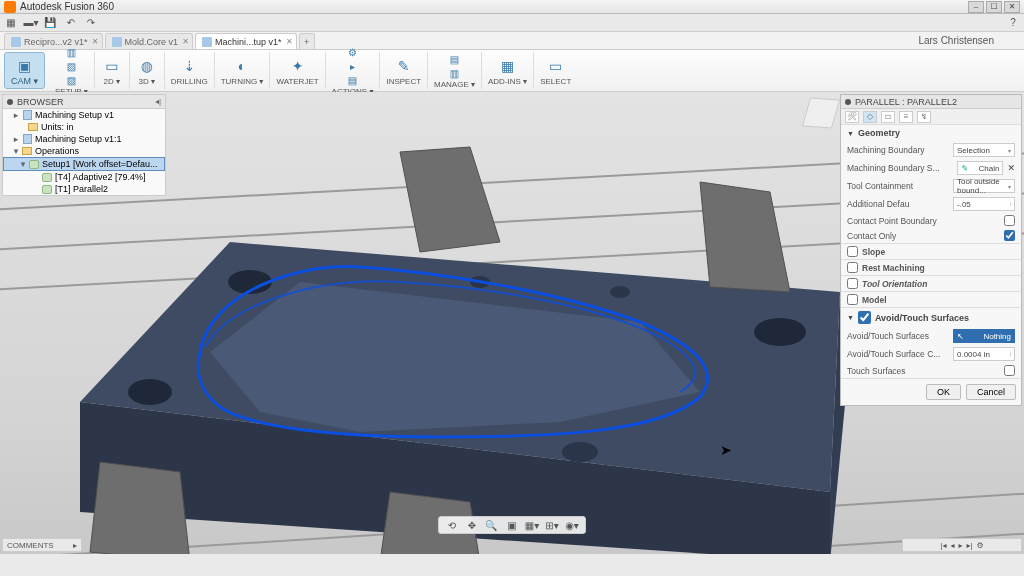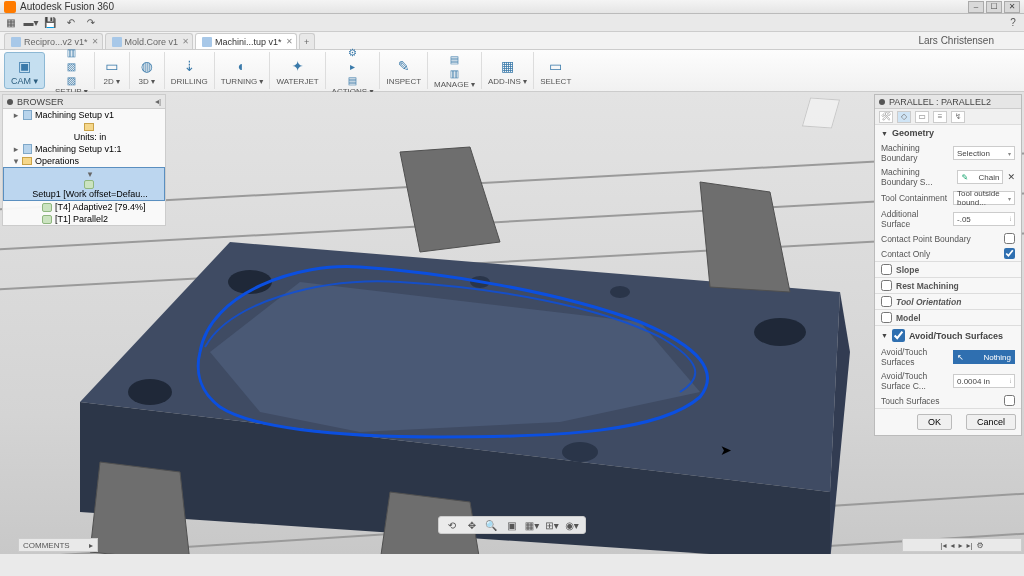--- a/index.html
+++ b/index.html
@@ -43,53 +43,53 @@
 .browser .bhead .bullet{width:6px;height:6px;border-radius:50%;background:#555;margin-right:4px;}
 .browser .bhead .collapse{margin-left:auto;font-size:8px;color:#666;}
 .browser ul{list-style:none;}
 .browser li{display:flex;align-items:center;padding:1px 2px;white-space:nowrap;}
 .browser .tw{width:10px;text-align:center;color:#666;display:inline-block;}
 .browser .bicon{width:12px;height:10px;display:inline-flex;align-items:center;justify-content:center;margin-right:2px;}
 .browser .folder{background:#f5d78b;border:1px solid #caa349;width:10px;height:8px;}
 .browser .doc{background:#b8d4ec;border:1px solid #7fa8c9;width:9px;height:10px;}
 .browser .op{background:#cbe3c0;border:1px solid #8fb77f;width:10px;height:9px;border-radius:2px;}
 .browser li.sel{background:#bcd6ef;border:1px solid #5a8fc0;}
-.browser .pad1{padding-left:8px;} .browser .pad2{padding-left:14px;flex-direction:column;} .browser .pad3{padding-left:28px;}
+.browser .pad1{padding-left:8px;} .browser .pad2{padding-left:14px;} .browser .pad3{padding-left:28px;}
 
 
 .viewport{flex:1;position:relative;background:linear-gradient(#e3e3e3 0%, #d4d4d4 70%, #c8c8c8 100%);overflow:hidden;}
 .cursor{position:absolute;left:720px;top:350px;font-size:14px;color:#000;z-index:4;pointer-events:none;}
 
 
-.props{width:148px;position:absolute;right:2px;top:2px;background:#f7f7f7;border:1px solid #bbb;z-index:6;font-size:9px;color:#444;}
+.props{width:182px;position:absolute;right:2px;top:2px;background:#f7f7f7;border:1px solid #bbb;z-index:6;font-size:9px;color:#444;}
 .props .phead{height:14px;background:#e6e6e6;border-bottom:1px solid #ccc;display:flex;align-items:center;padding:0 4px;}
 .props .phead .bullet{width:6px;height:6px;border-radius:50%;background:#555;margin-right:4px;}
 .props .ptabs{height:16px;background:#f0f0f0;border-bottom:1px solid #ddd;display:flex;align-items:center;padding:0 4px;gap:4px;}
 .props .ptabs span{width:14px;height:12px;border:1px solid #ccc;background:#fff;font-size:8px;display:flex;align-items:center;justify-content:center;color:#777;}
 .props .section{border-bottom:1px solid #ddd;}
 .props .shead{padding:3px 6px;display:flex;align-items:center;font-weight:bold;font-size:9px;}
 .props .shead .tri{margin-right:4px;font-size:7px;}
 .props .row{display:flex;align-items:center;padding:2px 6px;gap:4px;}
 .props .row label{flex:1;font-size:8.5px;color:#555;}
 .props .row .val{width:62px;height:14px;background:#fff;border:1px solid #ccc;font-size:8px;padding:0 3px;display:flex;align-items:center;justify-content:space-between;}
 .props .row .val.sel{background:#2f6fb0;color:#fff;border-color:#2f6fb0;}
 .props .row .val .dd{font-size:6px;color:#888;}
 .props .row input[type=checkbox]{width:11px;height:11px;}
 .props .chk{accent-color:#2f6fb0;}
-.props .footer{display:flex;justify-content:flex-end;gap:14px;padding:5px;}
+.props .footer{display:flex;justify-content:flex-end;gap:5px;padding:5px;}
 .props .footer button{font-size:9px;padding:2px 10px;background:#f0f0f0;border:1px solid #bbb;border-radius:2px;}
 
 
 .viewcube{position:absolute;right:182px;top:6px;width:36px;height:36px;opacity:.45;z-index:3;}
 .viewcube .cube{width:30px;height:30px;border:1px solid #aaa;background:#fff;transform:rotate(8deg) skew(-8deg,-4deg);}
 
 
 .navbar{position:absolute;bottom:20px;left:50%;transform:translateX(-50%);height:18px;background:rgba(245,245,245,.92);border:1px solid #ccc;border-radius:3px;display:flex;align-items:center;padding:0 6px;gap:6px;z-index:5;}
 .navbar span{font-size:10px;color:#555;width:14px;height:14px;display:flex;align-items:center;justify-content:center;}
-.comments{position:absolute;left:18px;bottom:2px;height:14px;width:80px;background:#e9e9e9;border:1px solid #ccc;font-size:8px;color:#555;display:flex;align-items:center;padding:0 4px;z-index:5;margin-top:34px;}
+.comments{position:absolute;left:2px;bottom:2px;height:14px;width:80px;background:#e9e9e9;border:1px solid #ccc;font-size:8px;color:#555;display:flex;align-items:center;padding:0 4px;z-index:5;margin-top:34px;}
 .timeline{position:absolute;right:2px;bottom:2px;height:14px;width:120px;background:#e9e9e9;border:1px solid #ccc;display:flex;align-items:center;justify-content:center;gap:4px;z-index:5;}
 .timeline span{font-size:8px;color:#555;}
 
 
 svg.model{position:absolute;inset:0;width:100%;height:100%;}
 </style>
 </head>
 <body>
 
 <div class="titlebar">
@@ -329,21 +329,21 @@
           <span style="font-size:9px;">✕</span>
         </div>
       <div class="row">
           <label>Tool Containment</label>
           <div class="val">
             <span>Tool outside bound...</span>
             <span class="dd">▾</span>
           </div>
         </div>
       <div class="row">
-          <label>Additional Surface</label>
+          <label>Additional Defau</label>
           <div class="val">
             <span>-.05</span>
             <span class="dd">⦙</span>
           </div>
         </div>
       <div class="row">
           <label>Contact Point Boundary</label>
           <input type="checkbox" class="chk" style="">
         </div>
       <div class="row">

